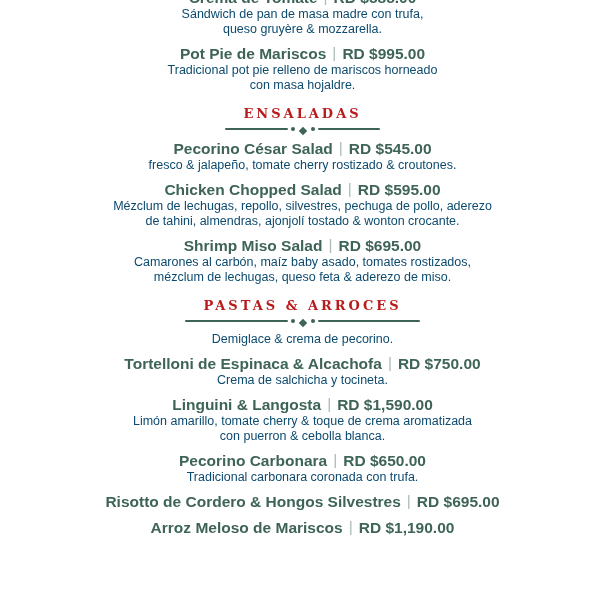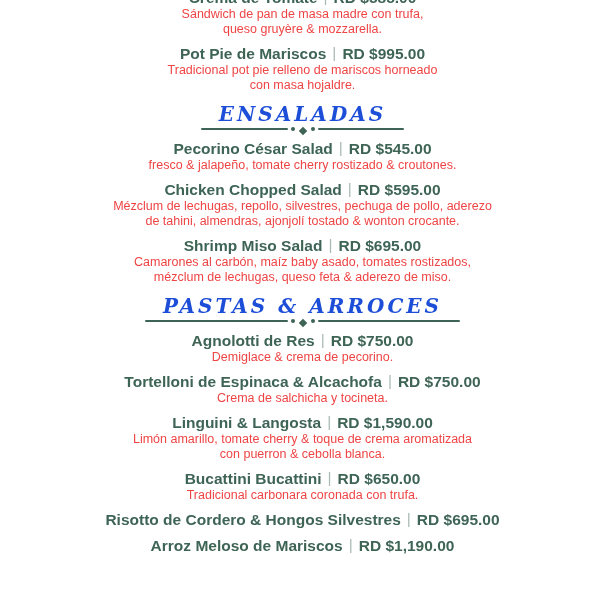--- a/index.html
+++ b/index.html
@@ -30,34 +30,33 @@
     color: #aabbb2;
     font-weight: 400;
     margin: 0 6px;
     position: relative;
     top: -1px;
   }
   .item-desc div {
     font-family: "Liberation Sans", sans-serif;
     font-size: 12.5px;
     line-height: 15px;
-    color: #ef4444;
+    color: #0c4a6e;
     white-space: nowrap;
   }
   .section { margin: 12px 0 6px; }
   .section-head { display: inline-block; }
   .section-title {
     font-family: "DejaVu Serif", serif;
     font-weight: 700;
-    font-size: 20px;
+    font-size: 13px;
     line-height: 18px;
     letter-spacing: 3px;
-    color: #1d4ed8;
+    color: #b91c1c;
     white-space: nowrap;
-    font-style: italic;
   }
   .divider {
     display: flex;
     align-items: center;
     height: 8px;
     margin: 2px -18px 0 -18px;
   }
   .divider .line {
     flex: 1;
     height: 2px;
@@ -156,23 +155,20 @@
         <span class="line"></span>
         <span class="dot"></span>
         <span class="diamond"></span>
         <span class="dot"></span>
         <span class="line"></span>
       </div>
     </div>
   </div>
 
   <div class="item">
-    <div class="item-title">
-      <span>Agnolotti de Res</span><span class="pipe">|</span><span>RD $750.00</span>
-    </div>
     <div class="item-desc">
       <div>Demiglace &amp; crema de pecorino.</div>
     </div>
   </div>
 
   <div class="item">
     <div class="item-title">
       <span>Tortelloni de Espinaca &amp; Alcachofa</span><span class="pipe">|</span><span>RD $750.00</span>
     </div>
     <div class="item-desc">
@@ -185,21 +181,21 @@
       <span>Linguini &amp; Langosta</span><span class="pipe">|</span><span>RD $1,590.00</span>
     </div>
     <div class="item-desc">
       <div>Limón amarillo, tomate cherry &amp; toque de crema aromatizada</div>
       <div>con puerron &amp; cebolla blanca.</div>
     </div>
   </div>
 
   <div class="item">
     <div class="item-title">
-      <span>Bucattini Bucattini</span><span class="pipe">|</span><span>RD $650.00</span>
+      <span>Pecorino Carbonara</span><span class="pipe">|</span><span>RD $650.00</span>
     </div>
     <div class="item-desc">
       <div>Tradicional carbonara coronada con trufa.</div>
     </div>
   </div>
 
   <div class="item">
     <div class="item-title">
       <span>Risotto de Cordero &amp; Hongos Silvestres</span><span class="pipe">|</span><span>RD $695.00</span>
     </div>

